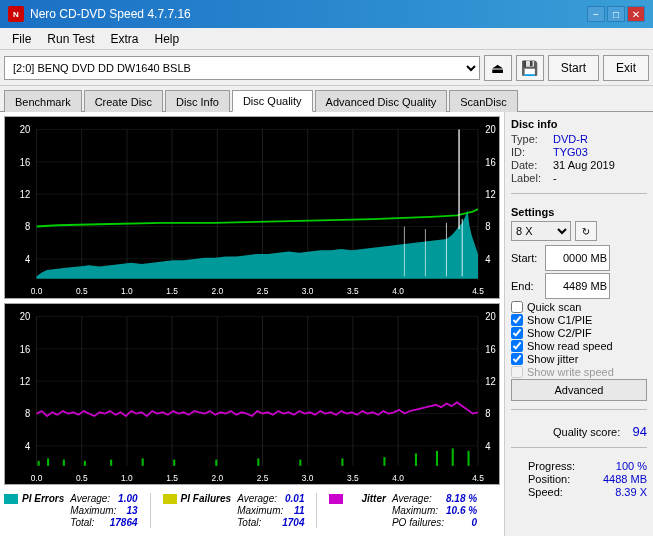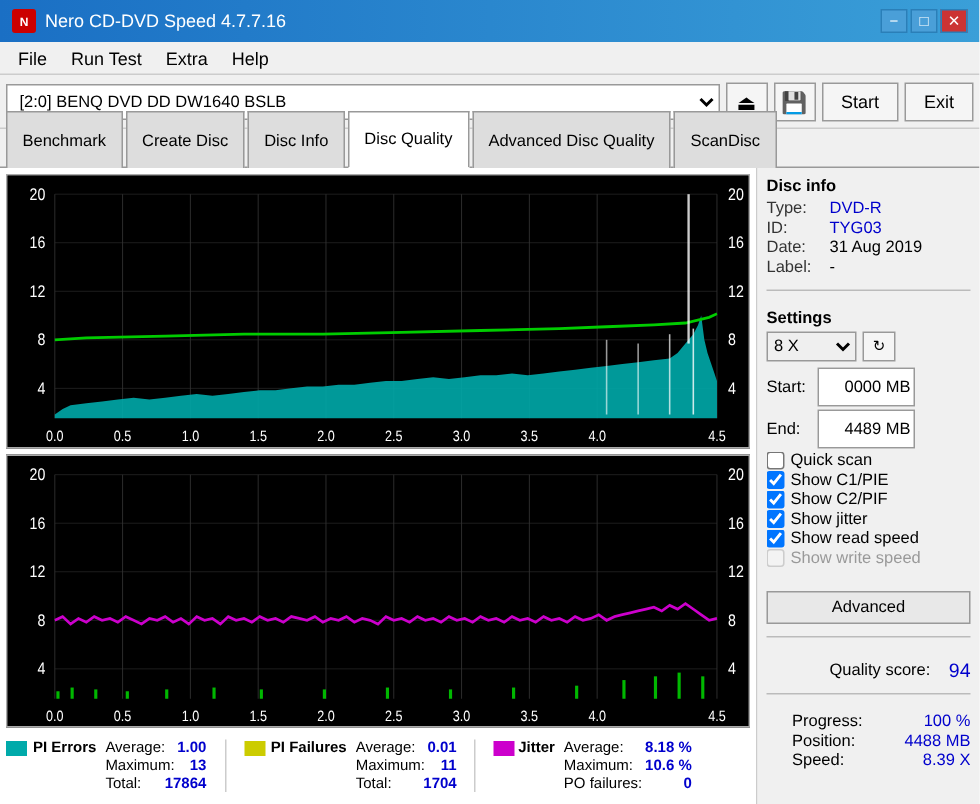--- a/index.html
+++ b/index.html
@@ -74,21 +74,21 @@
     
     .tabs {
       background: #f0f0f0;
       height: 26px;
       display: flex;
       align-items: flex-end;
       padding: 0 4px;
       border-bottom: 1px solid #999;
     }
     .tab {
-      height: 38px;
+      height: 22px;
       padding: 0 10px;
       border: 1px solid #999;
       border-bottom: none;
       background: #ddd;
       cursor: pointer;
       font-size: 11px;
       display: flex; align-items: center;
       margin-right: 2px;
       position: relative;
       top: 1px;
@@ -131,20 +131,21 @@
     .stats-row {
       display: flex;
       gap: 8px;
       padding: 4px 0;
       font-size: 10px;
     }
     .stat-group {
       display: flex;
       align-items: flex-start;
       gap: 6px;
+      font-style: italic;
     }
     .stat-legend-box {
       width: 16px; height: 10px;
       display: inline-block;
       margin-right: 2px;
       vertical-align: middle;
     }
     .stat-label { font-weight: bold; }
     .stat-values { display: flex; flex-direction: column; gap: 1px; }
     .stat-row-item { display: flex; justify-content: space-between; gap: 8px; }
@@ -181,21 +182,21 @@
     .checkbox-row input[type=checkbox] { width: 12px; height: 12px; }
     .checkbox-label { font-size: 11px; }
 
     .advanced-btn {
       width: 100%;
       height: 22px;
       background: #e8e8e8;
       border: 1px solid #999;
       cursor: pointer;
       font-size: 11px;
-      margin-top: 15px;
+      margin-top: 0;
     }
 
     .quality-section { margin-top: 6px; margin-left: 42px; }
     .quality-label { font-size: 11px; }
     .quality-value { color: #0000cc; font-weight: normal; font-size: 13px; }
 
     .progress-section { margin-top: 4px; }
     .progress-row { display: flex; justify-content: space-between; margin-bottom: 1px; padding-left: 17px; }
     .progress-label { }
     .progress-value { color: #0000cc; }
@@ -417,21 +418,21 @@
           <div class="stat-row-item">
             <span>Total:</span>
             <span class="stat-num">1704</span>
           </div>
         </div>
       </div>
 
       <div style="width:1px;background:#ccc;margin:0 4px;"></div>
 
       <div class="stat-group">
-        <div style="display:flex;align-items:flex-end;gap:0;">
+        <div style="display:flex;align-items:flex-end;gap:16px;">
           <span class="stat-legend-box" style="background:#cc00cc;display:inline-block;width:14px;height:10px;"></span>
           <span class="stat-label">Jitter</span>
         </div>
         <div class="stat-values">
           <div class="stat-row-item">
             <span>Average:</span>
             <span class="stat-num">8.18 %</span>
           </div>
           <div class="stat-row-item">
             <span>Maximum:</span>
@@ -501,25 +502,25 @@
       <div class="checkbox-row">
         <input type="checkbox" checked="" style="">
         <span class="checkbox-label">Show C1/PIE</span>
       </div>
       <div class="checkbox-row">
         <input type="checkbox" checked="" style="">
         <span class="checkbox-label">Show C2/PIF</span>
       </div>
       <div class="checkbox-row">
         <input type="checkbox" checked="" style="">
-        <span class="checkbox-label">Show jitter</span>
+        <span class="checkbox-label">Show read speed</span>
       </div>
       <div class="checkbox-row">
         <input type="checkbox" checked="" style="">
-        <span class="checkbox-label">Show read speed</span>
+        <span class="checkbox-label">Show jitter</span>
       </div>
       <div class="checkbox-row">
         <input type="checkbox" disabled="" style="">
         <span class="checkbox-label" style="color:#999;">Show write speed</span>
       </div>
 
       <button class="advanced-btn">Advanced</button>
     </div>
 
     <hr class="divider">

